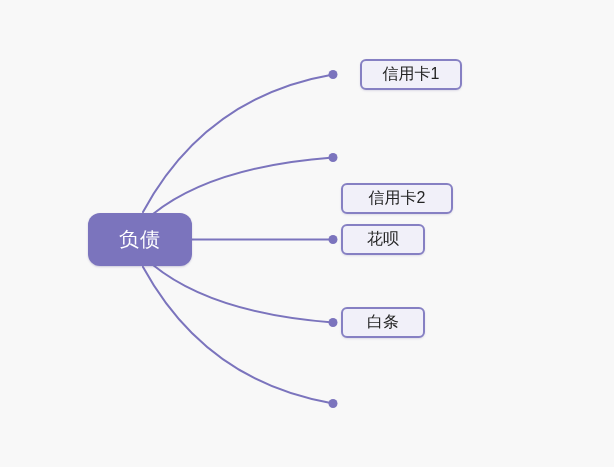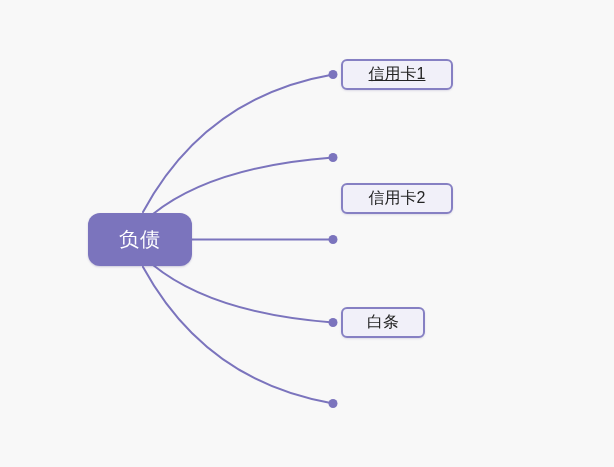--- a/index.html
+++ b/index.html
@@ -61,22 +61,25 @@
       <path d="M 153 265 Q 212.4 313.3 333 322.5" fill="none" stroke="#7b74bd" stroke-width="2" stroke-linecap="round"></path>
       <circle cx="333" cy="322.5" r="4.5" fill="#7b74bd"></circle>
       <path d="M 143 267 Q 205.7 381.66 333 403.5" fill="none" stroke="#7b74bd" stroke-width="2" stroke-linecap="round"></path>
       <circle cx="333" cy="403.5" r="4.5" fill="#7b74bd"></circle>
     </svg>
 
   <div class="node root-node" style="left: 88px; top: 213px; width: 104px; height: 53px;">
     <span>负债</span>
   </div>
 
-  <div class="node child-node" style="left: 341px; top: 59px; width: 112px; height: 31px; text-decoration: underline;">
+  <div class="node child-node" style="left: 360px; top: 59px; width: 102px; height: 31px;">
     <span>信用卡1</span>
   </div>
   <div class="node child-node" style="left: 341px; top: 142px; width: 112px; height: 31px; margin-top: 41px;">
     <span>信用卡2</span>
+  </div>
+  <div class="node child-node" style="left: 341px; top: 224px; width: 84px; height: 31px;">
+    <span>花呗</span>
   </div>
   <div class="node child-node" style="left: 341px; top: 307px; width: 84px; height: 31px;">
     <span>白条</span>
   </div>
 </div>
 
 </body></html>

